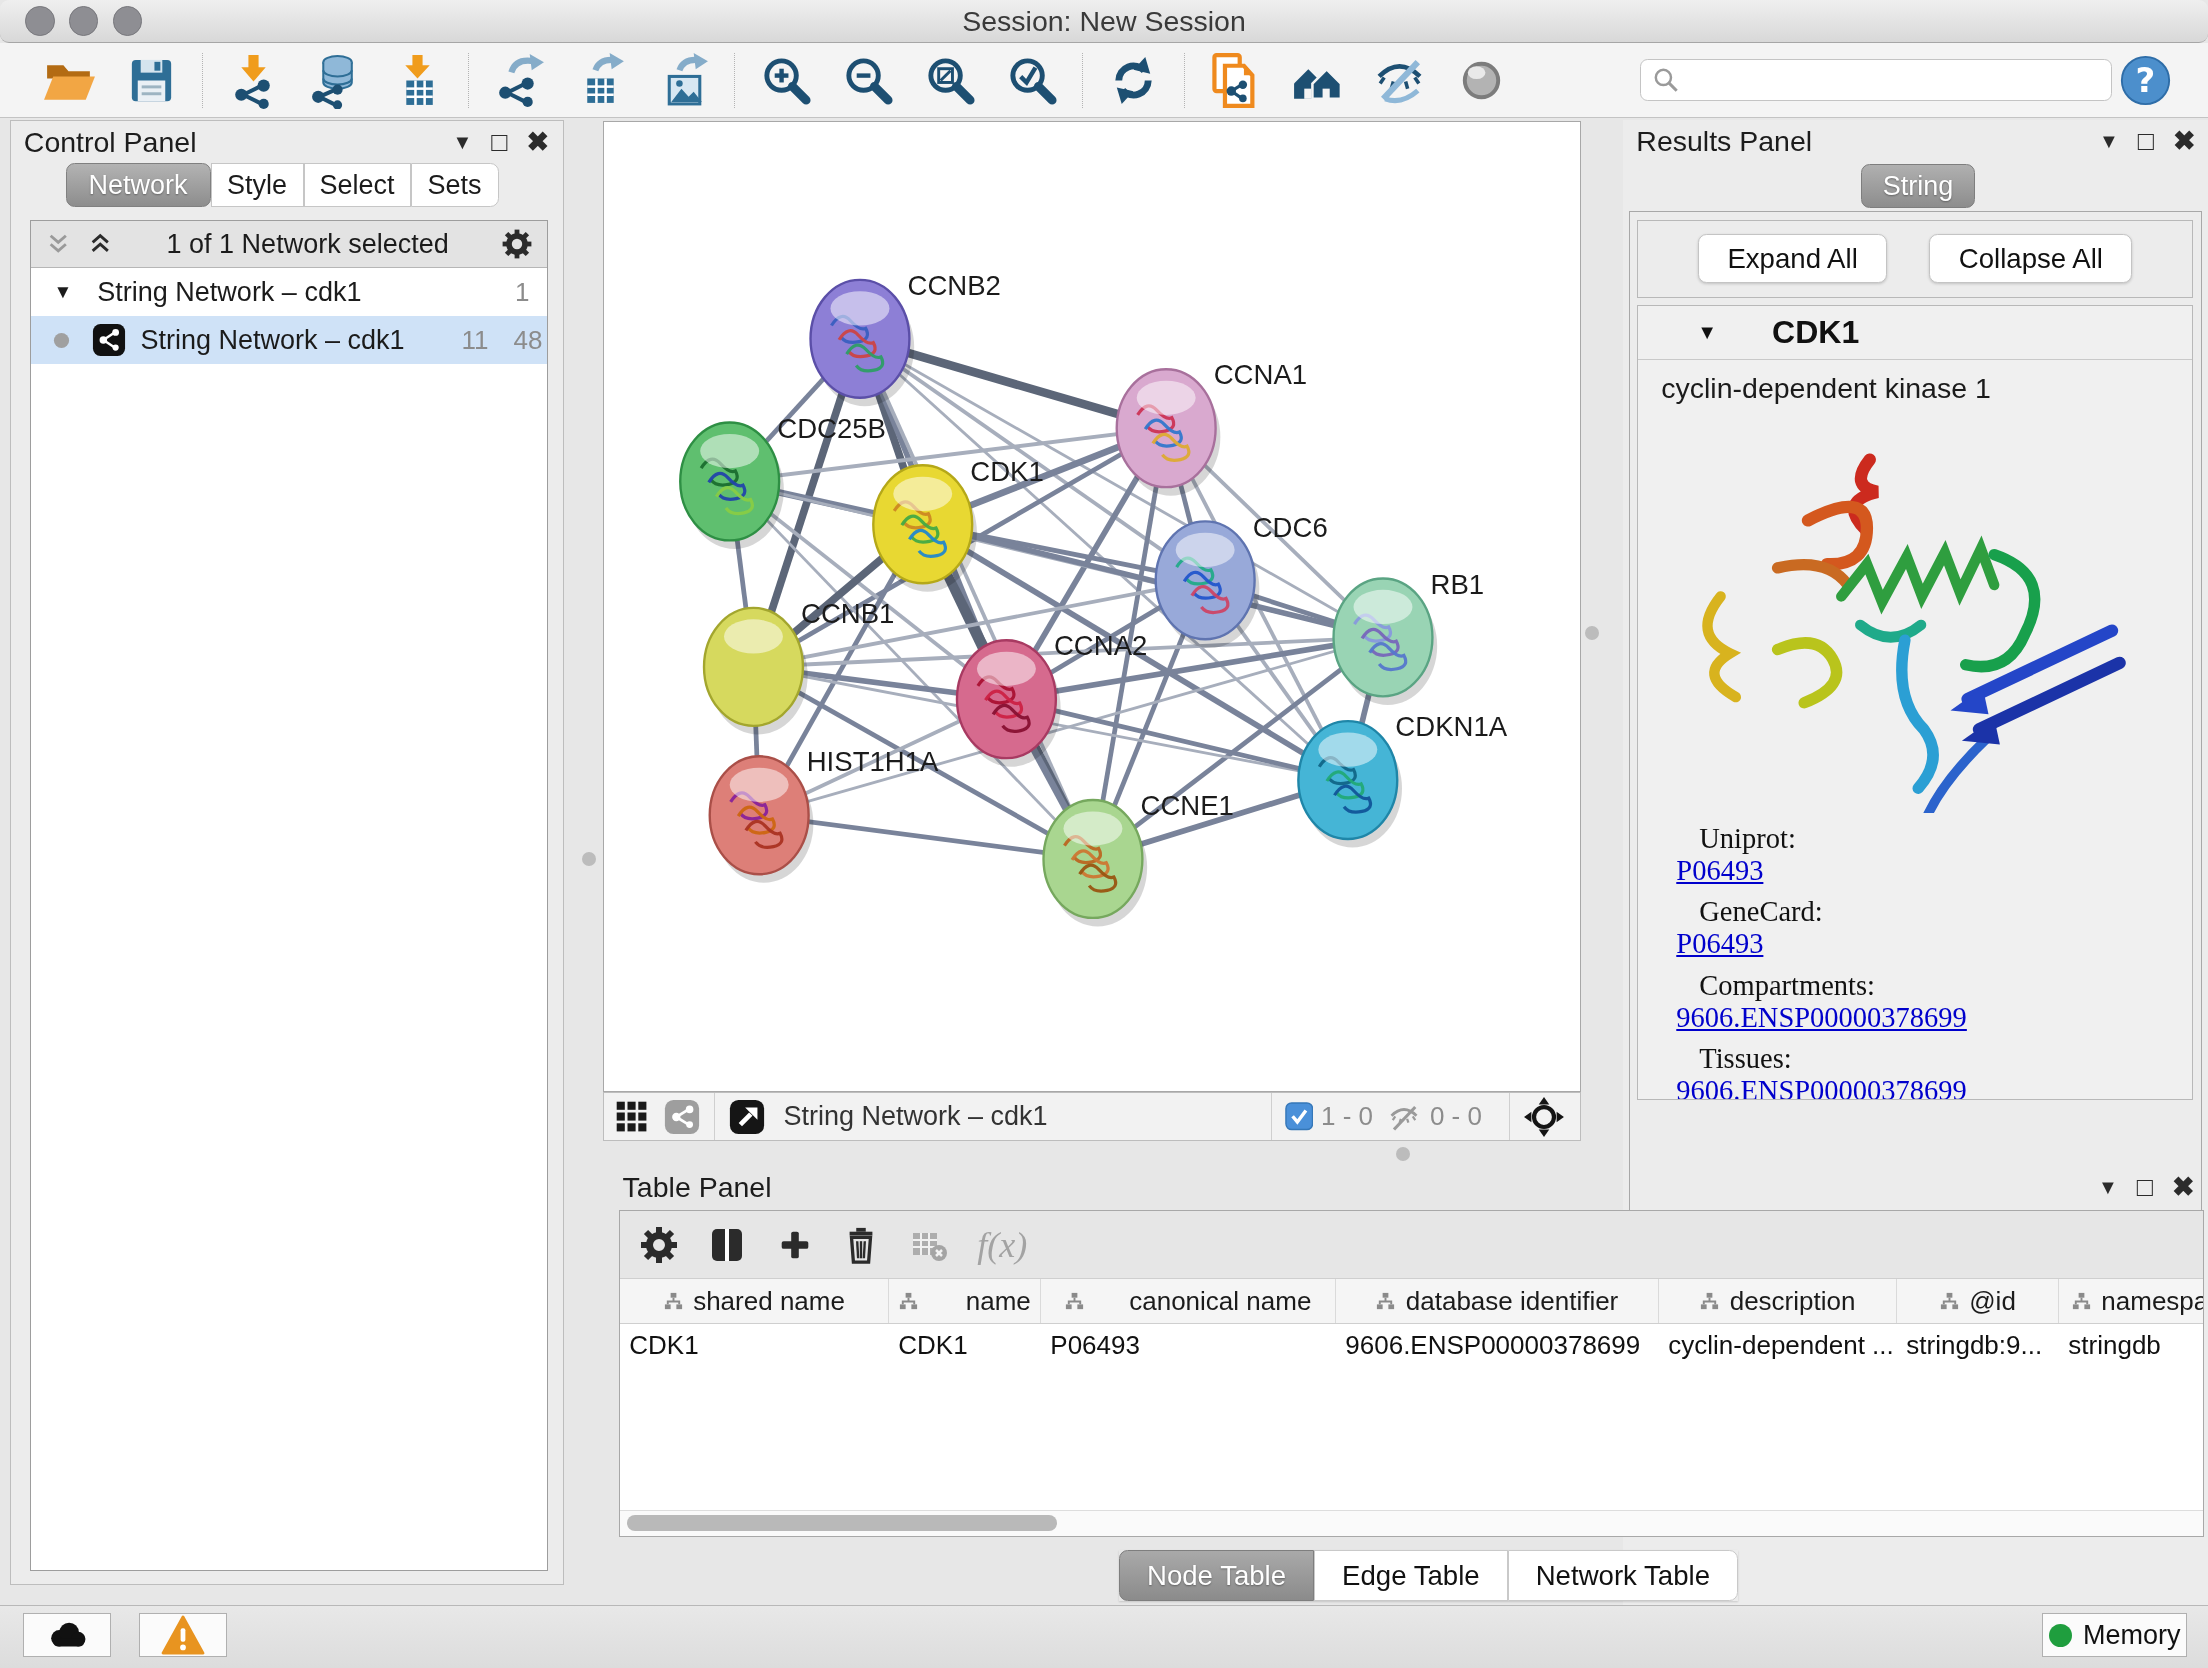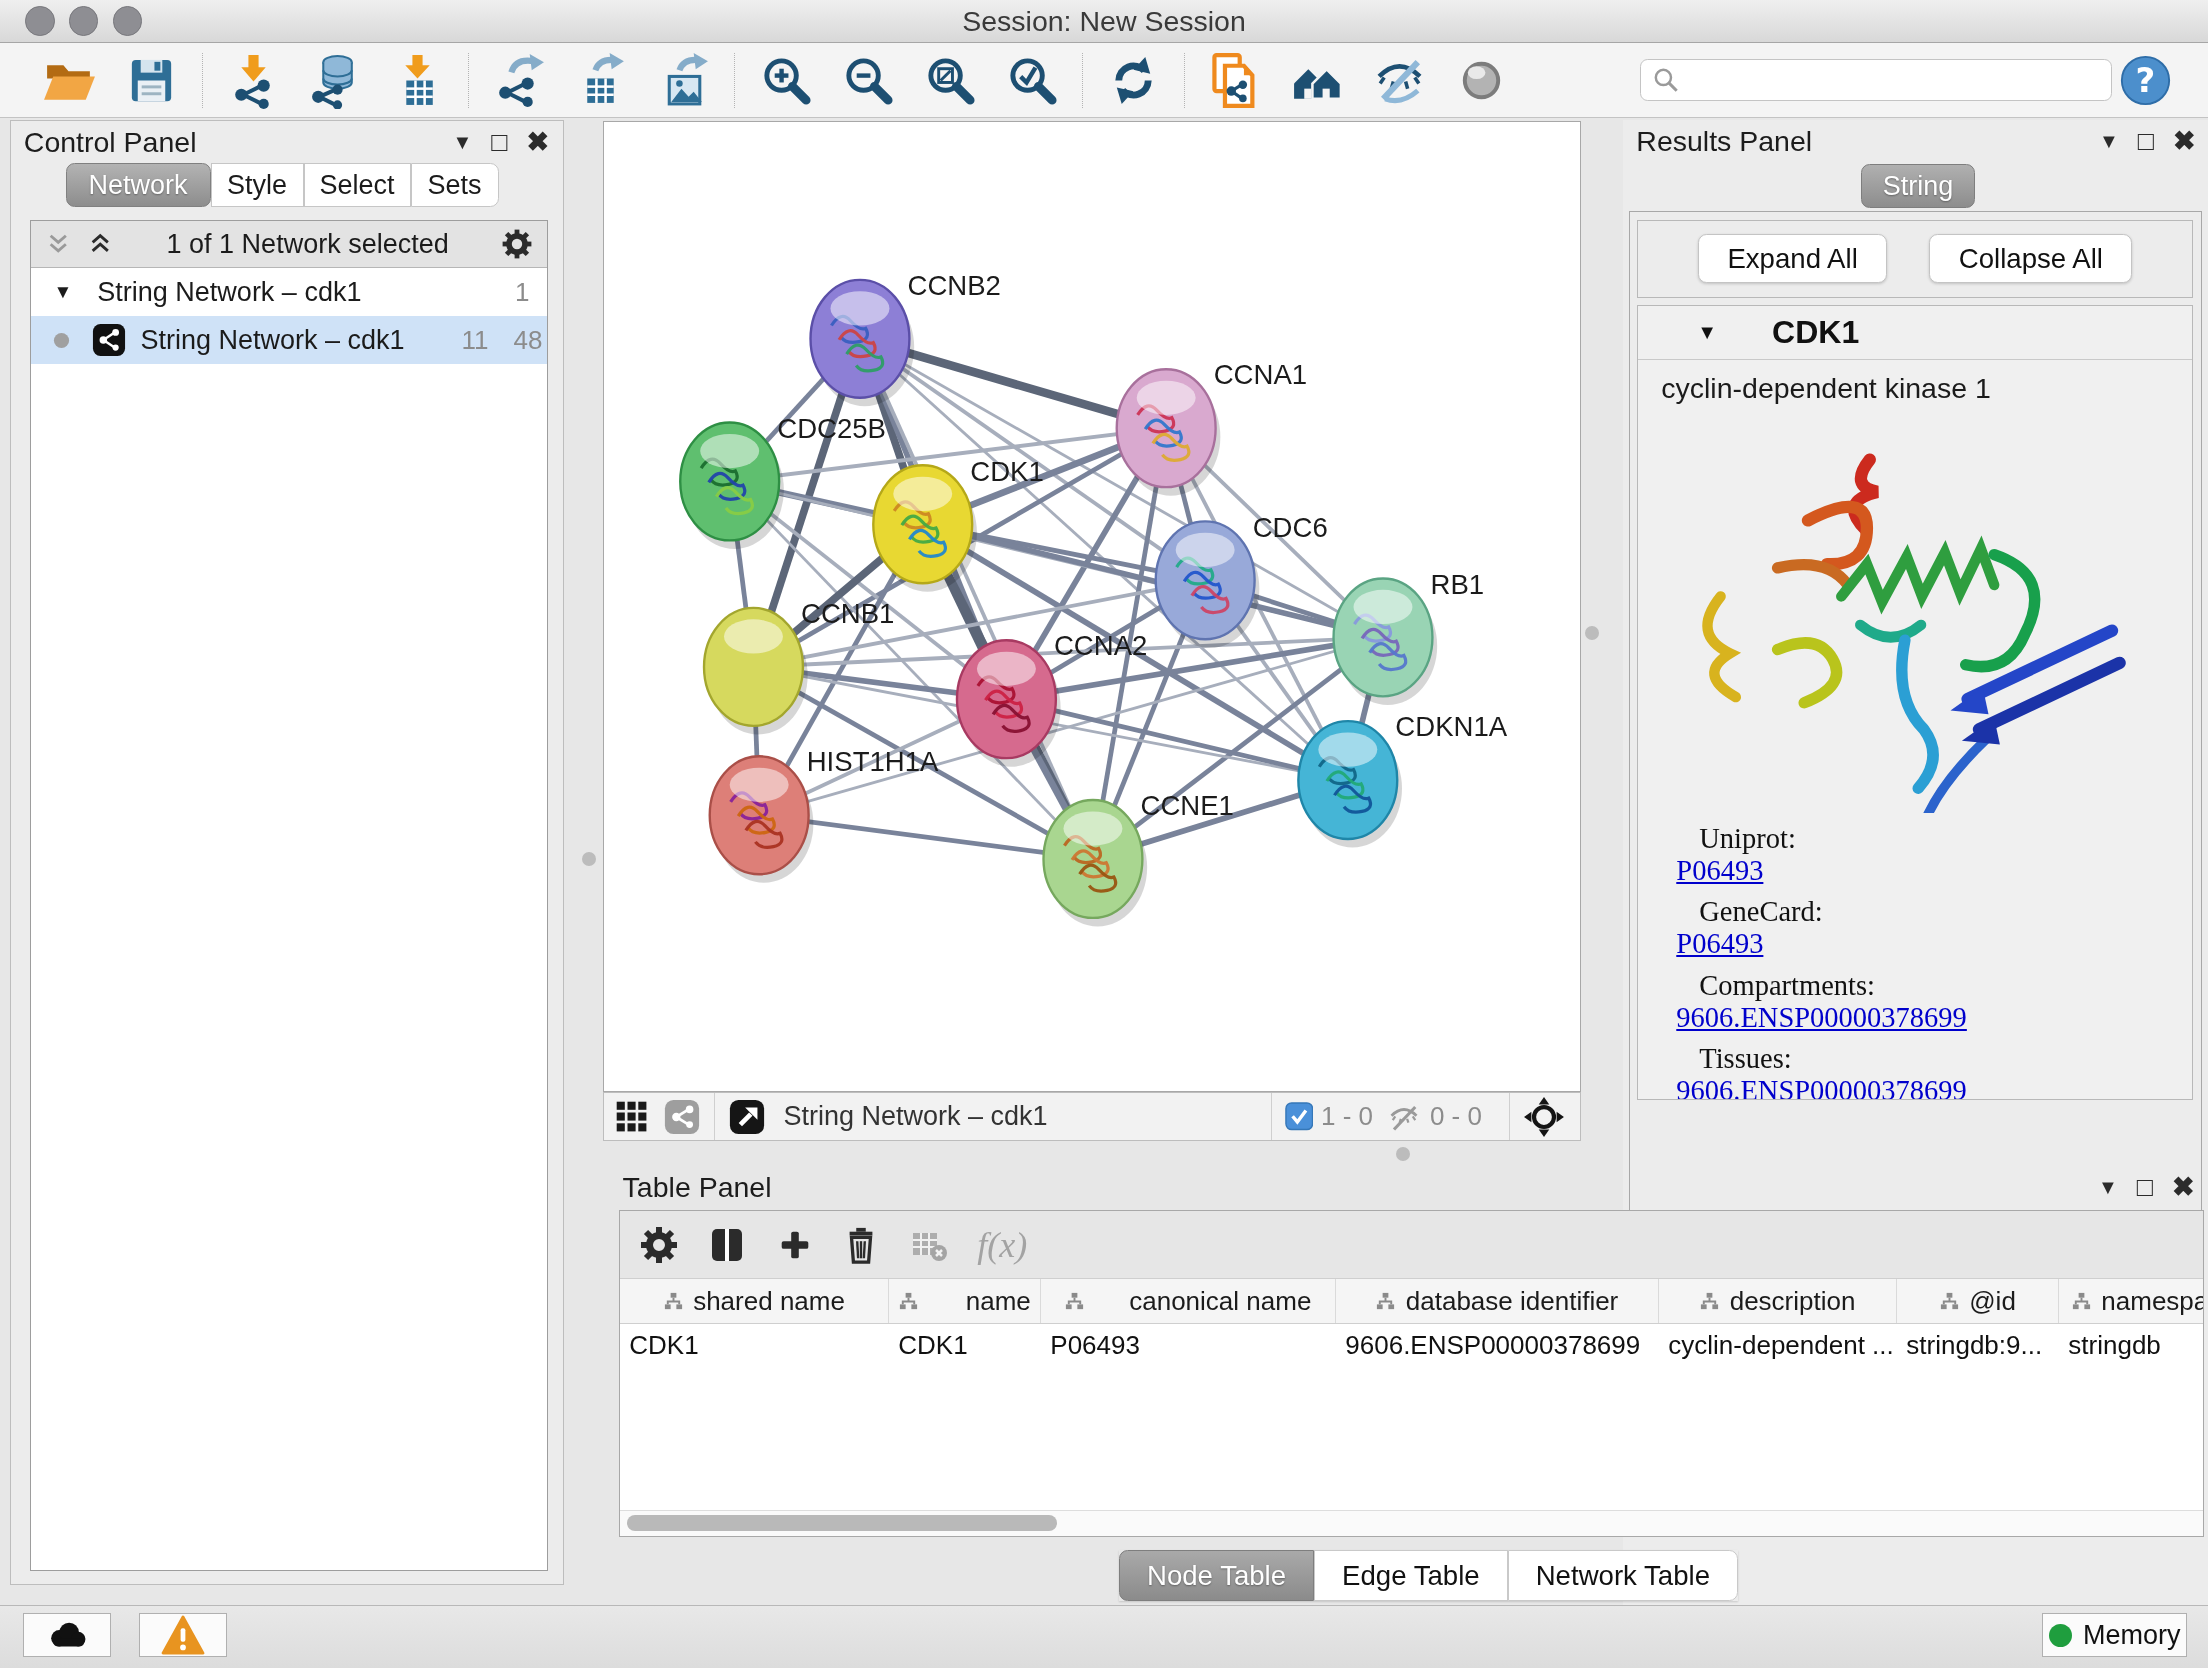--- a/index.html
+++ b/index.html
@@ -3,21 +3,21 @@
 <meta charset="utf-8">
 <style>
   html,body{margin:0;padding:0;background:#555;}
   .window{position:relative;width:2208px;height:1668px;overflow:hidden;
           font-family:"Liberation Sans",sans-serif;background:#e7e7e7;
           -webkit-font-smoothing:antialiased;}
   svg{display:block}
   
   .titlebar{position:absolute;left:0;top:0;width:2208px;height:42px;
     background:linear-gradient(#efefef,#d8d8d8);border-bottom:1px solid #a6a6a6;
-    display:flex;align-items:center;}
+    display:flex;align-items:center;border-radius:9px;}
   .lights{display:flex;gap:14.3px;margin-left:25px;}
   .light{width:27.6px;height:27.6px;border-radius:50%;background:#8e8e93;border:1px solid #77777c;}
   .title-text{position:absolute;left:0;right:0;text-align:center;font-size:28.5px;color:#3a3a3a;}
   
   .toolbar{position:absolute;left:0;top:43px;width:2208px;height:75px;background:#f4f4f4;
     border-bottom:1.9px solid #c3c3c3;display:flex;align-items:center;padding:0 28.5px;box-sizing:border-box;}
   .tbtn{width:82px;height:63px;display:flex;align-items:center;justify-content:center;flex:none;}
   .vsep{width:0;height:55px;border-left:1.9px dotted #b3b3b3;margin:0 9.5px;flex:none;}
   .searchbox{margin-left:auto;width:472px;height:42px;background:#fff;border:1.9px solid #c4c4c4;
     border-radius:7.6px;display:flex;align-items:center;padding:0 11.4px;box-sizing:border-box;flex:none;}

